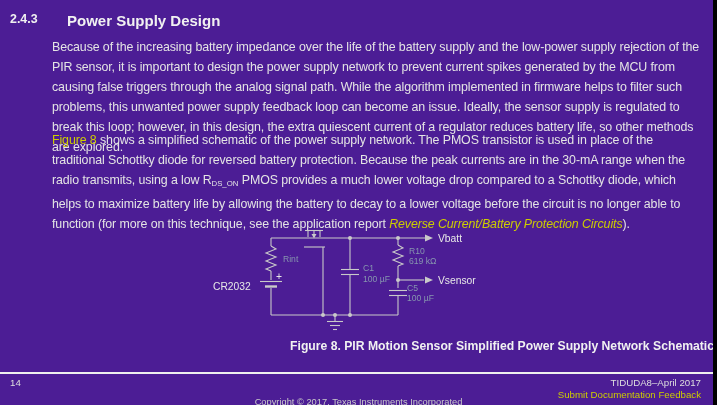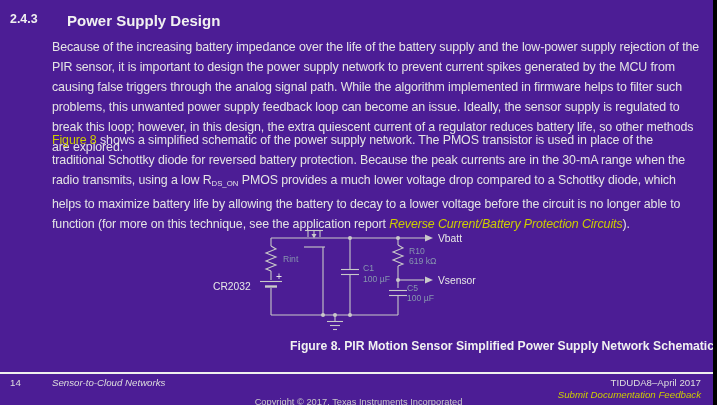--- a/index.html
+++ b/index.html
@@ -22,21 +22,21 @@
   .schematic{left:198px;top:224px;width:306px;height:114px;}
   .caption{
     left:60px;top:339px;width:654px;text-align:right;
     font-size:12.2px;font-weight:bold;color:#f1f1f1;
   }
   .foot-rule{left:0;top:372px;width:717px;height:2px;background:#efefef;}
   .foot{font-size:9.7px;color:#dedede;}
   .foot-pagenum{left:10px;top:377px;}
   .foot-title{left:52px;top:377px;font-style:italic;line-height:11.2px;}
   .foot-right{right:12px;top:377px;text-align:right;line-height:11.5px;}
-  .foot-feedback{font-style:italic;color:#cdcd00;cursor:pointer;}
+  .foot-feedback{color:#cdcd00;cursor:pointer;}
   .foot-copy{left:0;top:397px;width:717px;text-align:center;font-size:9.3px;color:#c9c9c9;}
   svg text{font-family:"Liberation Sans",sans-serif;}
   .lblB{fill:#8796af;font-size:8.6px;}
   .lblW{fill:#e7e7e7;font-size:10.3px;}
   .wire{stroke:#c9c9c9;stroke-width:1.1;fill:none;}
   .wire2{stroke:#c9c9c9;stroke-width:2.4;fill:none;}
   .dot{fill:#c9c9c9;}
 </style>
 </head>
 <body>
@@ -111,21 +111,20 @@
       <text class="lblW" x="438" y="242">Vbatt</text>
       <text class="lblW" x="438" y="284">Vsensor</text>
     </svg>
   </div>
 
   <div class="abs caption">Figure 8. PIR Motion Sensor Simplified Power Supply Network Schematic</div>
 
   <div class="abs foot-rule"></div>
   <div class="abs foot foot-pagenum">14</div>
   <div class="abs foot foot-title">
-    <div>Sensor-to-Cloud Networks</div>
   </div>
   <div class="abs foot foot-right">
     <div>TIDUDA8–April 2017</div>
     <div class="foot-feedback">Submit Documentation Feedback</div>
   </div>
   <div class="abs foot-copy">Copyright © 2017, Texas Instruments Incorporated</div>
 
 </div>
 
 </body></html>

